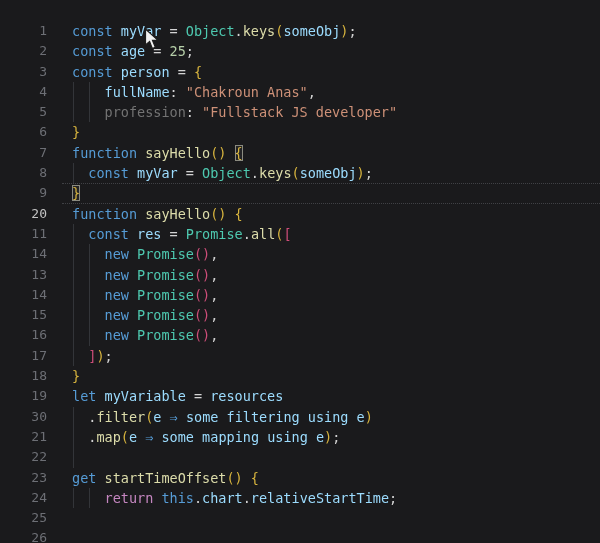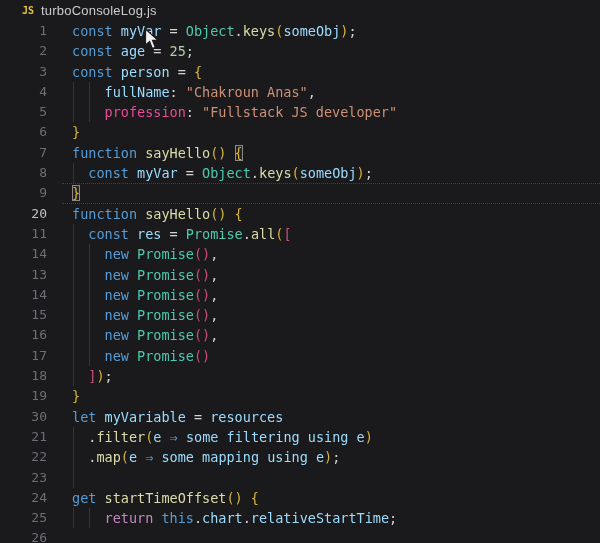--- a/index.html
+++ b/index.html
@@ -49,24 +49,20 @@
     background:rgba(150,150,150,0.07);
   }
   
   #mouse { position:absolute; left:144px; top:28px; width:15px; height:23px; z-index:10; }
 </style>
 </head>
 <body>
 
 <div id="app">
 
-  <div id="topbar">
-    <span id="file-icon" style="color: rgb(227, 197, 63);">JS</span>
-    <span id="file-name" style="color: rgb(204, 204, 204);">turboConsoleLog.js</span>
-  </div>
 
   <div id="gutter">
       <div class="ln">1</div>
       <div class="ln">2</div>
       <div class="ln">3</div>
       <div class="ln">4</div>
       <div class="ln">5</div>
       <div class="ln">6</div>
       <div class="ln">7</div>
       <div class="ln">8</div>
@@ -88,33 +84,32 @@
       <div class="ln">24</div>
       <div class="ln">25</div>
       <div class="ln">26</div>
     </div>
 
   <div id="code">
       <div class="cl"><span style="color: rgb(86, 156, 214);">const </span><span style="color: rgb(156, 220, 254);">myVar</span><span style="color: rgb(212, 212, 212);"> = </span><span style="color: rgb(78, 201, 176);">Object</span><span style="color: rgb(212, 212, 212);">.</span><span style="color: rgb(220, 220, 170);">keys</span><span style="color: rgb(215, 180, 62);">(</span><span style="color: rgb(156, 220, 254);">someObj</span><span style="color: rgb(215, 180, 62);">)</span><span style="color: rgb(212, 212, 212);">;</span></div>
       <div class="cl"><span style="color: rgb(86, 156, 214);">const </span><span style="color: rgb(156, 220, 254);">age</span><span style="color: rgb(212, 212, 212);"> = </span><span style="color: rgb(181, 206, 168);">25</span><span style="color: rgb(212, 212, 212);">;</span></div>
       <div class="cl"><span style="color: rgb(86, 156, 214);">const </span><span style="color: rgb(156, 220, 254);">person</span><span style="color: rgb(212, 212, 212);"> = </span><span style="color: rgb(215, 180, 62);">{</span></div>
       <div class="cl"><span class="guide" style="left: 11px;"></span><span class="guide" style="left: 27.25px;"></span><span style="color: rgb(212, 212, 212);">    </span><span style="color: rgb(156, 220, 254);">fullName</span><span style="color: rgb(212, 212, 212);">: </span><span style="color: rgb(206, 145, 120);">"Chakroun Anas"</span><span style="color: rgb(212, 212, 212);">,</span></div>
-      <div class="cl"><span class="guide" style="left: 11px;"></span><span class="guide" style="left: 27.25px;"></span><span style="color: rgb(212, 212, 212);">    </span><span style="color: #ec4899;">profession</span><span style="color: rgb(212, 212, 212);">: </span><span style="color: rgb(206, 145, 120);">"Fullstack JS developer"</span></div>
+      <div class="cl"><span class="guide" style="left: 11px;"></span><span class="guide" style="left: 27.25px;"></span><span style="color: rgb(212, 212, 212);">    </span><span style="color: #737373;">profession</span><span style="color: rgb(212, 212, 212);">: </span><span style="color: rgb(206, 145, 120);">"Fullstack JS developer"</span></div>
       <div class="cl"><span style="color: rgb(215, 180, 62);">}</span></div>
       <div class="cl"><span style="color: rgb(86, 156, 214);">function </span><span style="color: rgb(220, 220, 170);">sayHello</span><span style="color: rgb(215, 180, 62);">()</span><span style="color: rgb(212, 212, 212);"> </span><span class="tok-box" style="color: rgb(215, 180, 62);">{</span></div>
       <div class="cl"><span class="guide" style="left: 11px;"></span><span style="color: rgb(212, 212, 212);">  </span><span style="color: rgb(86, 156, 214);">const </span><span style="color: rgb(156, 220, 254);">myVar</span><span style="color: rgb(212, 212, 212);"> = </span><span style="color: rgb(78, 201, 176);">Object</span><span style="color: rgb(212, 212, 212);">.</span><span style="color: rgb(220, 220, 170);">keys</span><span style="color: rgb(215, 180, 62);">(</span><span style="color: rgb(156, 220, 254);">someObj</span><span style="color: rgb(215, 180, 62);">)</span><span style="color: rgb(212, 212, 212);">;</span></div>
       <div class="cl active"><span class="tok-box" style="color: rgb(215, 180, 62);">}</span></div>
       <div class="cl"><span style="color: rgb(86, 156, 214);">function </span><span style="color: rgb(220, 220, 170);">sayHello</span><span style="color: rgb(215, 180, 62);">()</span><span style="color: rgb(212, 212, 212);"> </span><span style="color: rgb(215, 180, 62);">{</span></div>
       <div class="cl"><span class="guide" style="left: 11px;"></span><span style="color: rgb(212, 212, 212);">  </span><span style="color: rgb(86, 156, 214);">const </span><span style="color: rgb(156, 220, 254);">res</span><span style="color: rgb(212, 212, 212);"> = </span><span style="color: rgb(78, 201, 176);">Promise</span><span style="color: rgb(212, 212, 212);">.</span><span style="color: rgb(220, 220, 170);">all</span><span style="color: rgb(215, 180, 62);">(</span><span style="color: rgb(205, 77, 121);">[</span></div>
       <div class="cl"><span class="guide" style="left: 11px;"></span><span class="guide" style="left: 27.25px;"></span><span style="color: rgb(212, 212, 212);">    </span><span style="color: rgb(86, 156, 214);">new </span><span style="color: rgb(78, 201, 176);">Promise</span><span style="color: rgb(205, 77, 121);">()</span><span style="color: rgb(212, 212, 212);">,</span></div>
       <div class="cl"><span class="guide" style="left: 11px;"></span><span class="guide" style="left: 27.25px;"></span><span style="color: rgb(212, 212, 212);">    </span><span style="color: rgb(86, 156, 214);">new </span><span style="color: rgb(78, 201, 176);">Promise</span><span style="color: rgb(205, 77, 121);">()</span><span style="color: rgb(212, 212, 212);">,</span></div>
       <div class="cl"><span class="guide" style="left: 11px;"></span><span class="guide" style="left: 27.25px;"></span><span style="color: rgb(212, 212, 212);">    </span><span style="color: rgb(86, 156, 214);">new </span><span style="color: rgb(78, 201, 176);">Promise</span><span style="color: rgb(205, 77, 121);">()</span><span style="color: rgb(212, 212, 212);">,</span></div>
       <div class="cl"><span class="guide" style="left: 11px;"></span><span class="guide" style="left: 27.25px;"></span><span style="color: rgb(212, 212, 212);">    </span><span style="color: rgb(86, 156, 214);">new </span><span style="color: rgb(78, 201, 176);">Promise</span><span style="color: rgb(205, 77, 121);">()</span><span style="color: rgb(212, 212, 212);">,</span></div>
       <div class="cl"><span class="guide" style="left: 11px;"></span><span class="guide" style="left: 27.25px;"></span><span style="color: rgb(212, 212, 212);">    </span><span style="color: rgb(86, 156, 214);">new </span><span style="color: rgb(78, 201, 176);">Promise</span><span style="color: rgb(205, 77, 121);">()</span><span style="color: rgb(212, 212, 212);">,</span></div>
-      <div class="cl"><span class="guide" style="left: 11px;"></span><span class="guide" style="left: 27.25px;"></span><span style="color: rgb(212, 212, 212);">    </span><span style="color: rgb(86, 156, 214);">new </span><span style="color: rgb(78, 201, 176);">Promise</span><span style="color: rgb(205, 77, 121);">()</span></div>
       <div class="cl"><span class="guide" style="left: 11px;"></span><span style="color: rgb(212, 212, 212);">  </span><span style="color: rgb(205, 77, 121);">]</span><span style="color: rgb(215, 180, 62);">)</span><span style="color: rgb(212, 212, 212);">;</span></div>
       <div class="cl"><span style="color: rgb(215, 180, 62);">}</span></div>
       <div class="cl"><span style="color: rgb(86, 156, 214);">let </span><span style="color: rgb(156, 220, 254);">myVariable</span><span style="color: rgb(212, 212, 212);"> = </span><span style="color: rgb(156, 220, 254);">resources</span></div>
       <div class="cl"><span class="guide" style="left: 11px;"></span><span style="color: rgb(212, 212, 212);">  .</span><span style="color: rgb(220, 220, 170);">filter</span><span style="color: rgb(215, 180, 62);">(</span><span style="color: rgb(156, 220, 254);">e</span><span style="color: rgb(212, 212, 212);"> </span><span style="color: rgb(86, 156, 214);">⇒</span><span style="color: rgb(212, 212, 212);"> </span><span style="color: rgb(156, 220, 254);">some filtering using e</span><span style="color: rgb(215, 180, 62);">)</span></div>
       <div class="cl"><span class="guide" style="left: 11px;"></span><span style="color: rgb(212, 212, 212);">  .</span><span style="color: rgb(220, 220, 170);">map</span><span style="color: rgb(215, 180, 62);">(</span><span style="color: rgb(156, 220, 254);">e</span><span style="color: rgb(212, 212, 212);"> </span><span style="color: rgb(86, 156, 214);">⇒</span><span style="color: rgb(212, 212, 212);"> </span><span style="color: rgb(156, 220, 254);">some mapping using e</span><span style="color: rgb(215, 180, 62);">)</span><span style="color: rgb(212, 212, 212);">;</span></div>
       <div class="cl"><span class="guide" style="left: 11px;"></span></div>
       <div class="cl"><span style="color: rgb(86, 156, 214);">get </span><span style="color: rgb(220, 220, 170);">startTimeOffset</span><span style="color: rgb(215, 180, 62);">()</span><span style="color: rgb(212, 212, 212);"> </span><span style="color: rgb(215, 180, 62);">{</span></div>
       <div class="cl"><span class="guide" style="left: 11px;"></span><span class="guide" style="left: 27.25px;"></span><span style="color: rgb(212, 212, 212);">    </span><span style="color: rgb(197, 134, 192);">return </span><span style="color: rgb(86, 156, 214);">this</span><span style="color: rgb(212, 212, 212);">.</span><span style="color: rgb(156, 220, 254);">chart</span><span style="color: rgb(212, 212, 212);">.</span><span style="color: rgb(156, 220, 254);">relativeStartTime</span><span style="color: rgb(212, 212, 212);">;</span></div>
     </div>
 

